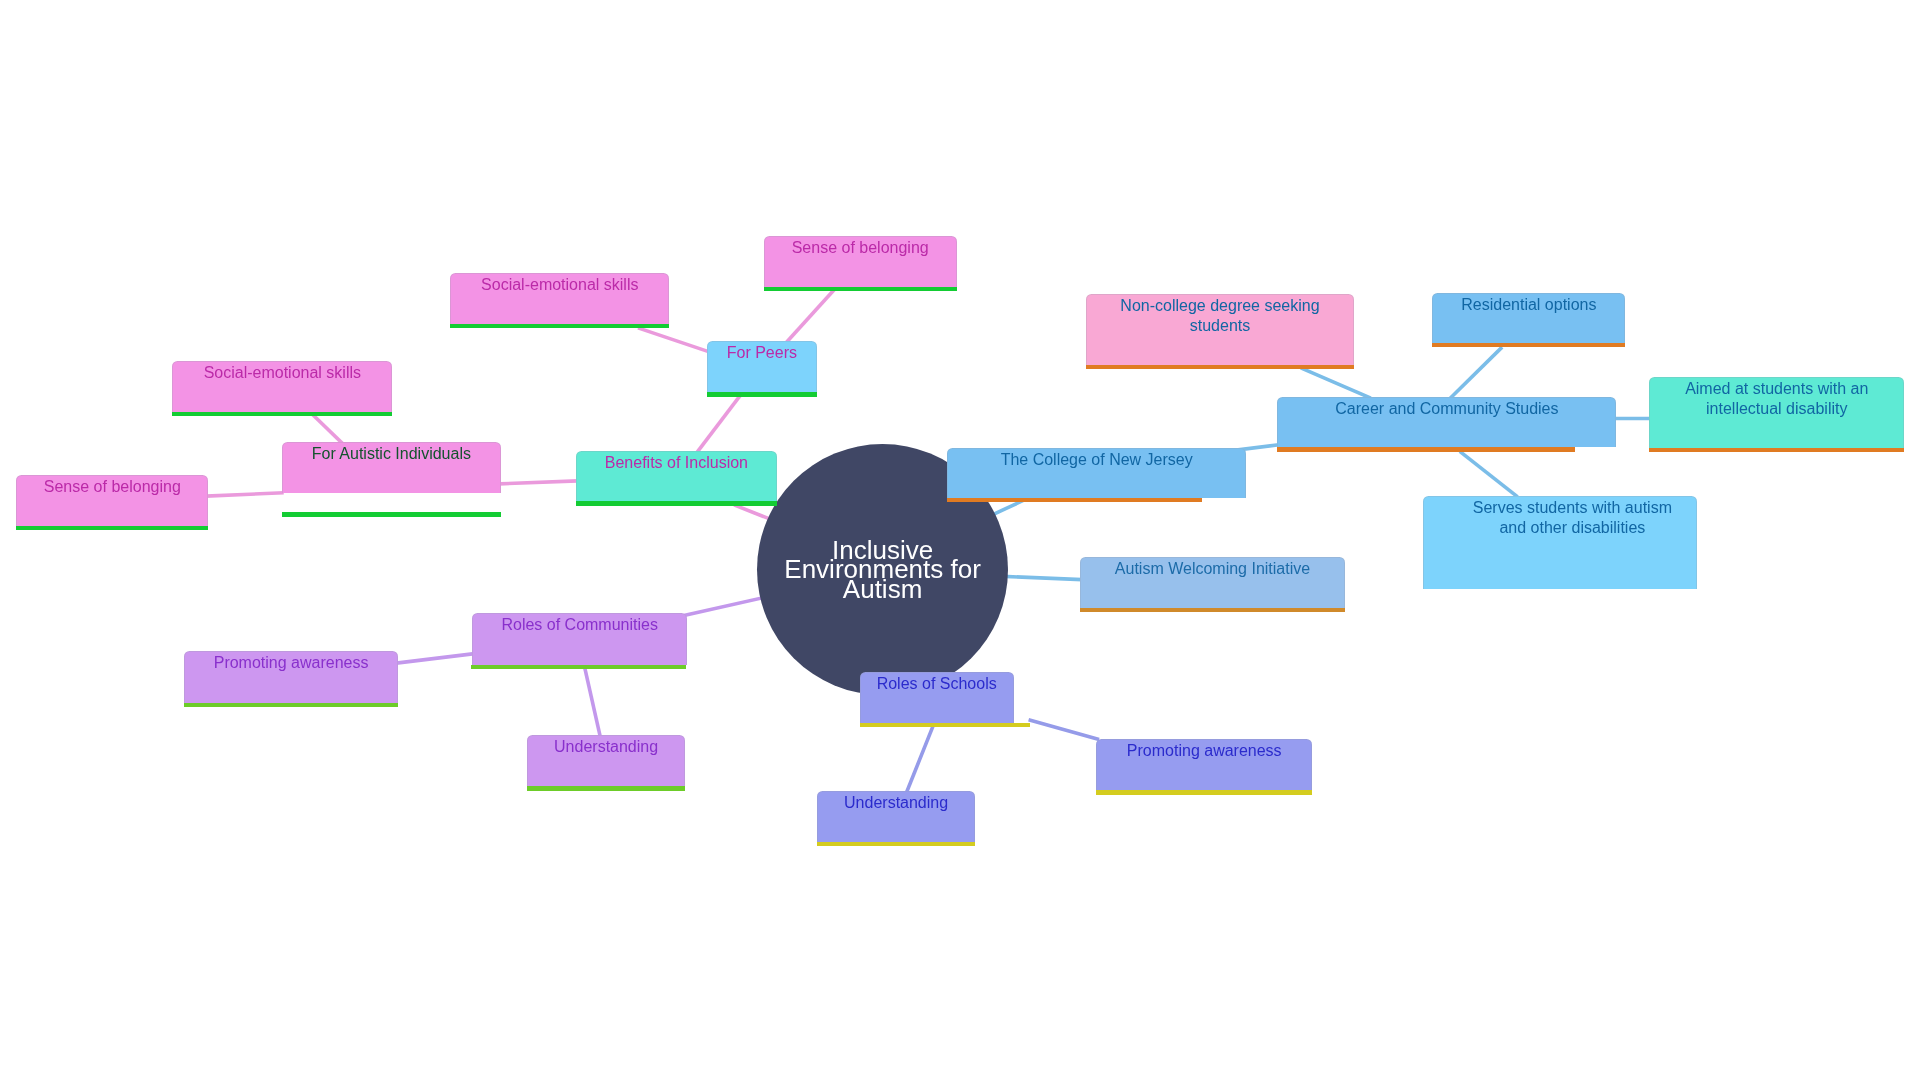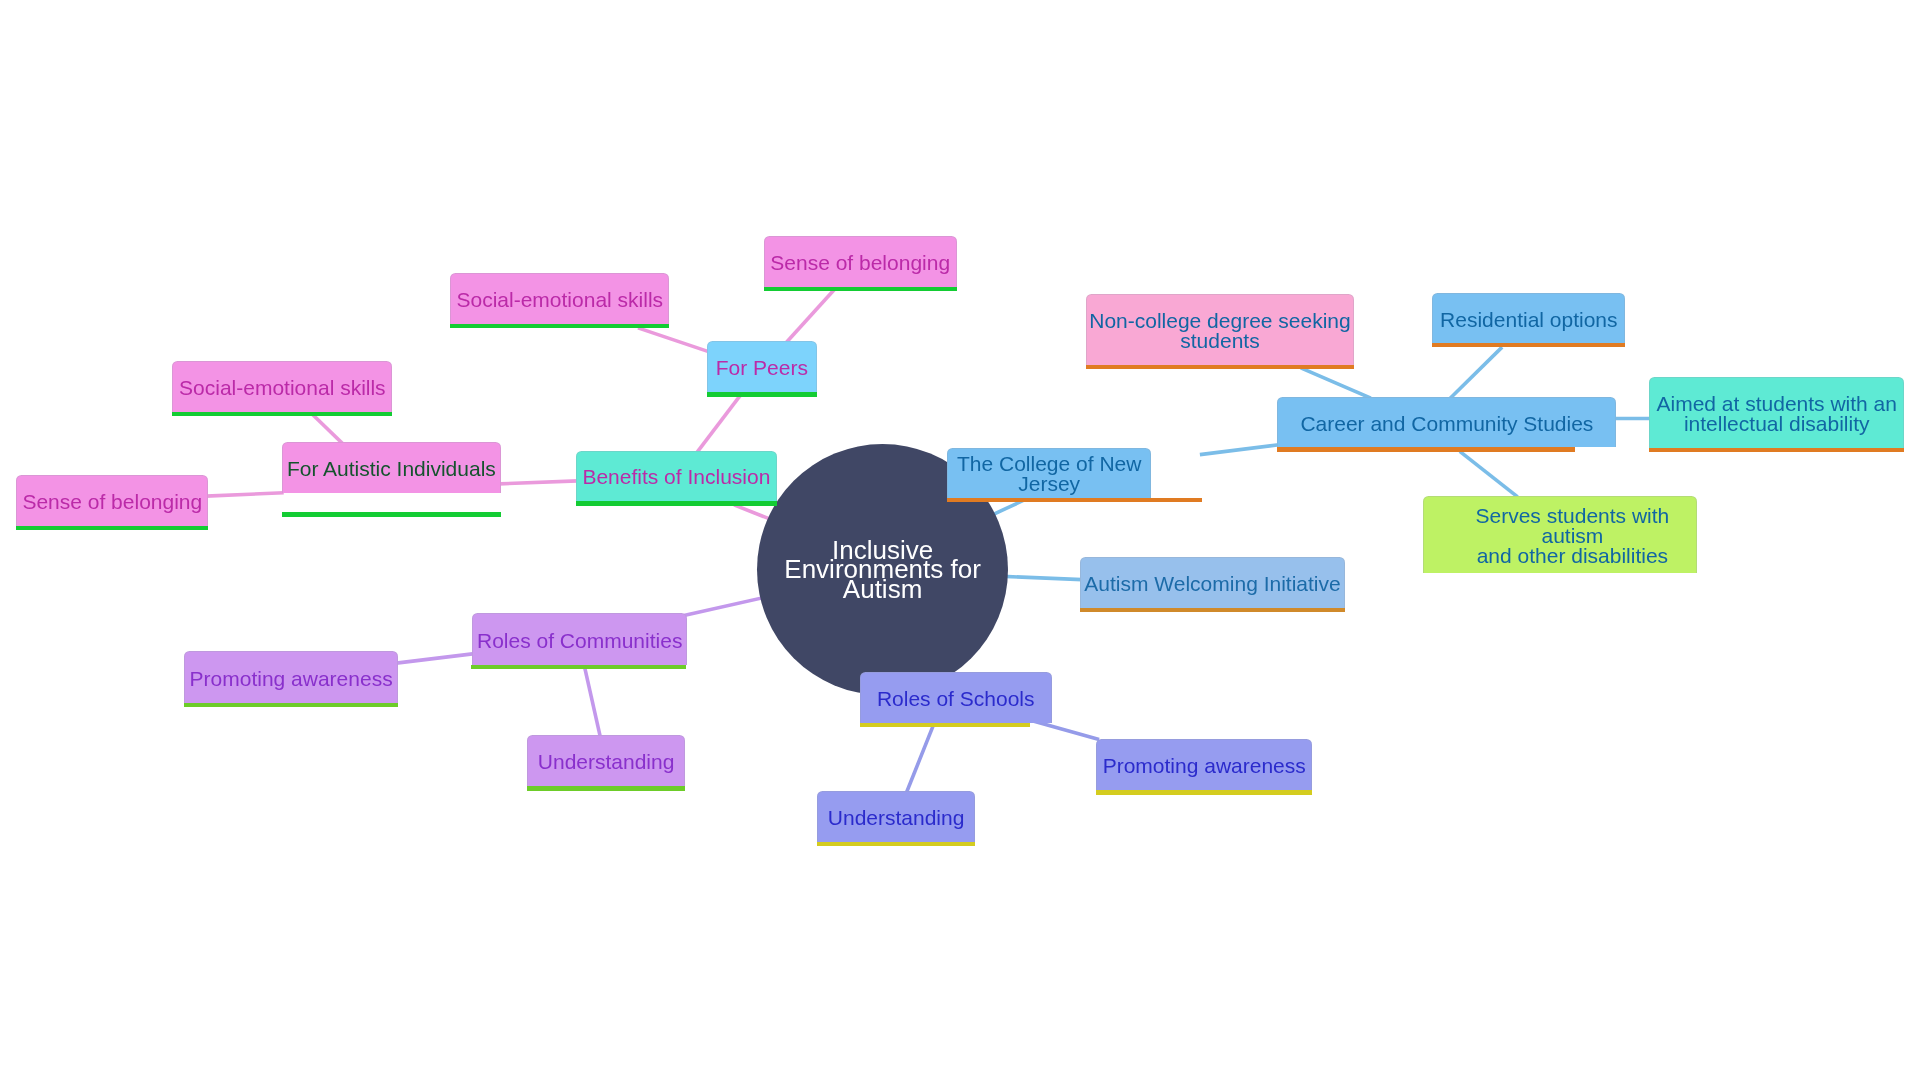--- a/index.html
+++ b/index.html
@@ -2,25 +2,25 @@
 <html><head>
 <meta charset="utf-8">
 <title>Inclusive Environments for Autism</title>
 <style>
   html,body{margin:0;padding:0;background:#ffffff;width:1920px;height:1080px;overflow:hidden;}
   #canvas{position:relative;width:1920px;height:1080px;background:#ffffff;
           font-family:"Liberation Sans","DejaVu Sans",sans-serif;
           -webkit-font-smoothing:antialiased;
           -moz-osx-font-smoothing:grayscale;}
   #edge-layer{position:absolute;left:0;top:0;width:1920px;height:1080px;pointer-events:none;}
-  .node{position:absolute;box-sizing:border-box;display:flex;align-items:center;
+  .node{position:absolute;box-sizing:border-box;display:flex;
         justify-content:center;text-align:center;
         border-radius:5.5px 5.5px 0 0;
         border:1px solid rgba(150,160,170,0.26);border-bottom:none;
-        font-size:21px;line-height:20px;cursor:pointer;}
+        font-size:16px;line-height:20px;cursor:pointer;}
   .node-label{white-space:pre-line;display:block;position:relative;top:1px;
                transform:translateZ(0);}
   .node-accent{position:absolute;}
   #root-node{position:absolute;border-radius:50%;display:flex;align-items:center;
              justify-content:center;text-align:center;color:#ffffff;
              font-size:26px;line-height:19.5px;cursor:pointer;}
   #root-label{white-space:pre-line;display:block;position:relative;top:0.5px;
                transform:translateZ(0);}
 </style>
 </head>
@@ -78,21 +78,21 @@
       </div>
       <div class="node-accent" style="left: 172.3px; top: 411px; width: 220.1px; height: 4.8px; background: rgb(19, 204, 51);"></div>
       <div class="node" style="left: 172.3px; top: 360.5px; width: 220.1px; height: 51.1px; background: rgb(243, 147, 229); color: rgb(187, 42, 168);">
         <span class="node-label">Social-emotional skills</span>
       </div>
       <div class="node-accent" style="left: 16.2px; top: 525.7px; width: 192.2px; height: 4.8px; background: rgb(19, 204, 51);"></div>
       <div class="node" style="left: 16.2px; top: 474.6px; width: 192.2px; height: 51.7px; background: rgb(243, 147, 229); color: rgb(187, 42, 168);">
         <span class="node-label">Sense of belonging</span>
       </div>
       <div class="node-accent" style="left: 947.2px; top: 497.7px; width: 254.7px; height: 4.8px; background: rgb(224, 123, 34);"></div>
-      <div class="node" style="left: 947.2px; top: 447.5px; width: 204px; height: 50.8px; background: rgb(120, 192, 242); color: rgb(17, 102, 163);">
+      <div class="node" style="left: 947.2px; top: 447.5px; width: 299px; height: 50.8px; background: rgb(120, 192, 242); color: rgb(17, 102, 163);">
         <span class="node-label">The College of New Jersey</span>
       </div>
       <div class="node-accent" style="left: 1277.4px; top: 446.8px; width: 297.8px; height: 4.8px; background: rgb(224, 123, 34);"></div>
       <div class="node" style="left: 1277.4px; top: 397.4px; width: 339px; height: 50px; background: rgb(120, 192, 242); color: rgb(17, 102, 163);">
         <span class="node-label">Career and Community Studies</span>
       </div>
       <div class="node-accent" style="left: 1086.4px; top: 364.2px; width: 267.2px; height: 4.8px; background: rgb(224, 123, 34);"></div>
       <div class="node" style="left: 1086.4px; top: 293.8px; width: 267.2px; height: 71px; background: #f9a8d4; color: rgb(17, 102, 163);">
         <span class="node-label">Non-college degree seeking
 students</span>
@@ -100,42 +100,42 @@
       <div class="node-accent" style="left: 1432.2px; top: 342.7px; width: 193.3px; height: 4.8px; background: rgb(224, 123, 34);"></div>
       <div class="node" style="left: 1432.2px; top: 293px; width: 193.3px; height: 50.3px; background: rgb(120, 192, 242); color: rgb(17, 102, 163);">
         <span class="node-label">Residential options</span>
       </div>
       <div class="node-accent" style="left: 1649.3px; top: 447.5px; width: 254.9px; height: 4.8px; background: rgb(224, 123, 34);"></div>
       <div class="node" style="left: 1649.3px; top: 377.1px; width: 254.9px; height: 71px; background: #5eead4; color: rgb(17, 102, 163);">
         <span class="node-label">Aimed at students with an
 intellectual disability</span>
       </div>
       <div class="node-accent" style="left: 1423.3px; top: 566.5px; width: 274.2px; height: 4.8px; background: rgb(224, 123, 34);"></div>
-      <div class="node" style="left: 1423.3px; top: 495.5px; width: 274.2px; height: 77px; background: #bef264; color: rgb(17, 102, 163); padding-left: 24px;">
+      <div class="node" style="left: 1423.3px; top: 495.5px; width: 274.2px; height: 93px; background: #7dd3fc; color: rgb(17, 102, 163); padding-left: 24px;">
         <span class="node-label">Serves students with autism
 and other disabilities</span>
       </div>
       <div class="node-accent" style="left: 1080px; top: 607.7px; width: 265px; height: 4.8px; background: rgb(208, 138, 43);"></div>
       <div class="node" style="left: 1080px; top: 557px; width: 265px; height: 51.3px; background: rgb(151, 192, 236); color: rgb(28, 107, 168);">
         <span class="node-label">Autism Welcoming Initiative</span>
       </div>
       <div class="node-accent" style="left: 470.6px; top: 664.6px; width: 215.4px; height: 4.8px; background: rgb(109, 204, 41);"></div>
       <div class="node" style="left: 472px; top: 613.1px; width: 215.4px; height: 52.1px; background: rgb(205, 151, 240); color: rgb(137, 48, 204);">
         <span class="node-label">Roles of Communities</span>
       </div>
       <div class="node-accent" style="left: 183.7px; top: 702.2px; width: 214.8px; height: 4.8px; background: rgb(109, 204, 41);"></div>
       <div class="node" style="left: 183.7px; top: 651.3px; width: 214.8px; height: 51.5px; background: rgb(205, 151, 240); color: rgb(137, 48, 204);">
         <span class="node-label">Promoting awareness</span>
       </div>
       <div class="node-accent" style="left: 527.2px; top: 785.9px; width: 157.8px; height: 4.8px; background: rgb(109, 204, 41);"></div>
       <div class="node" style="left: 527.2px; top: 735.2px; width: 157.8px; height: 51.3px; background: rgb(205, 151, 240); color: rgb(137, 48, 204);">
         <span class="node-label">Understanding</span>
       </div>
       <div class="node-accent" style="left: 859.7px; top: 722.6px; width: 169.9px; height: 4.8px; background: rgb(212, 204, 31);"></div>
-      <div class="node" style="left: 859.7px; top: 671.7px; width: 192px; height: 51.5px; background: rgb(150, 156, 240); color: rgb(43, 43, 204);">
+      <div class="node" style="left: 859.7px; top: 671.7px; width: 154px; height: 51.5px; background: rgb(150, 156, 240); color: rgb(43, 43, 204);">
         <span class="node-label">Roles of Schools</span>
       </div>
       <div class="node-accent" style="left: 1096.3px; top: 789.8px; width: 215.9px; height: 4.8px; background: rgb(212, 204, 31);"></div>
       <div class="node" style="left: 1096.3px; top: 738.8px; width: 215.9px; height: 51.6px; background: rgb(150, 156, 240); color: rgb(43, 43, 204);">
         <span class="node-label">Promoting awareness</span>
       </div>
       <div class="node-accent" style="left: 817.2px; top: 841.5px; width: 157.8px; height: 4.8px; background: rgb(212, 204, 31);"></div>
       <div class="node" style="left: 817.2px; top: 791px; width: 157.8px; height: 51.1px; background: rgb(150, 156, 240); color: rgb(43, 43, 204);">
         <span class="node-label">Understanding</span>
       </div>

